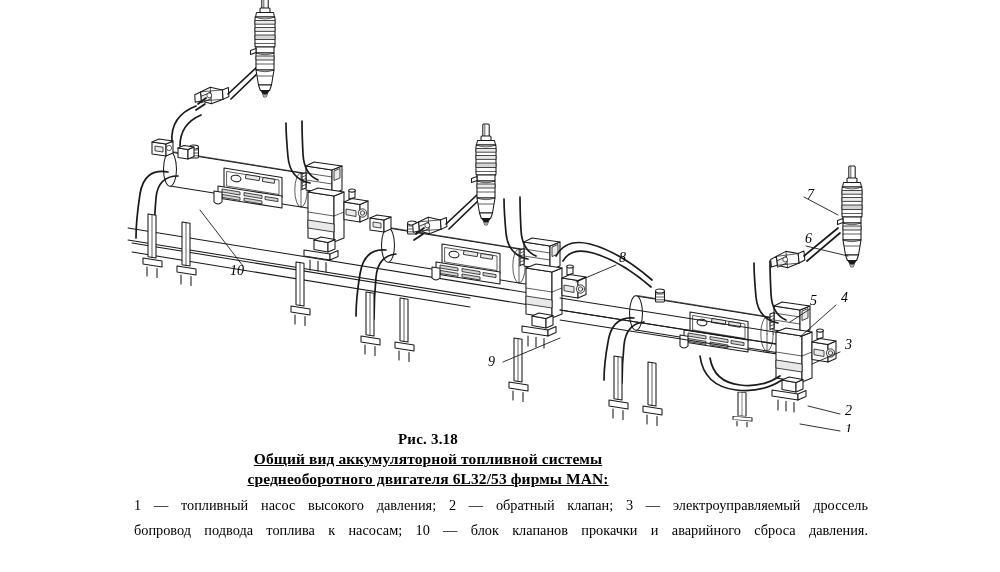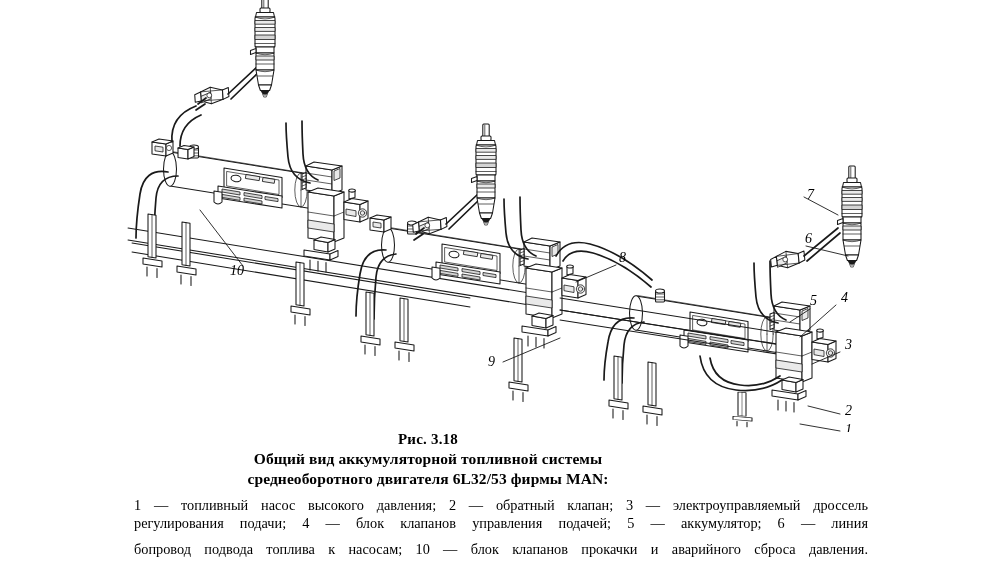--- a/index.html
+++ b/index.html
@@ -40,20 +40,21 @@
     font-size: 15px;
     line-height: 19px;
     letter-spacing: 0.2px;
   }
   .fig-title {
     font-family: "Liberation Serif", "DejaVu Serif", serif;
     font-weight: bold;
     font-size: 15.5px;
     line-height: 20px;
     letter-spacing: 0.1px;
+    text-decoration: underline;
   }
   .legend-block {
     position: absolute;
     left: 134px;
     top: 496px;
     width: 734px;
     text-align: justify;
     font-family: "Liberation Serif", "DejaVu Serif", serif;
     font-size: 14.3px;
     line-height: 18.4px;
@@ -410,17 +411,16 @@
   </div>
 
   <div class="caption-block">
     <div class="fig-number">Рис. 3.18</div>
     <div class="fig-title">Общий вид аккумуляторной топливной системы</div>
     <div class="fig-title">среднеоборотного двигателя 6L32/53 фирмы MAN:</div>
   </div>
 
   <div class="legend-block">
     <p>1 — топливный насос высокого давления; 2 — обратный клапан; 3 — электроуправляемый дроссель</p>
-    <p>регулирования подачи; 4 — блок клапанов управления подачей; 5 — аккумулятор; 6 — линия</p>
     <p class="last">бопровод подвода топлива к насосам; 10 — блок клапанов прокачки и аварийного сброса давления.</p>
   </div>
 
 </div>
 
 </body></html>

